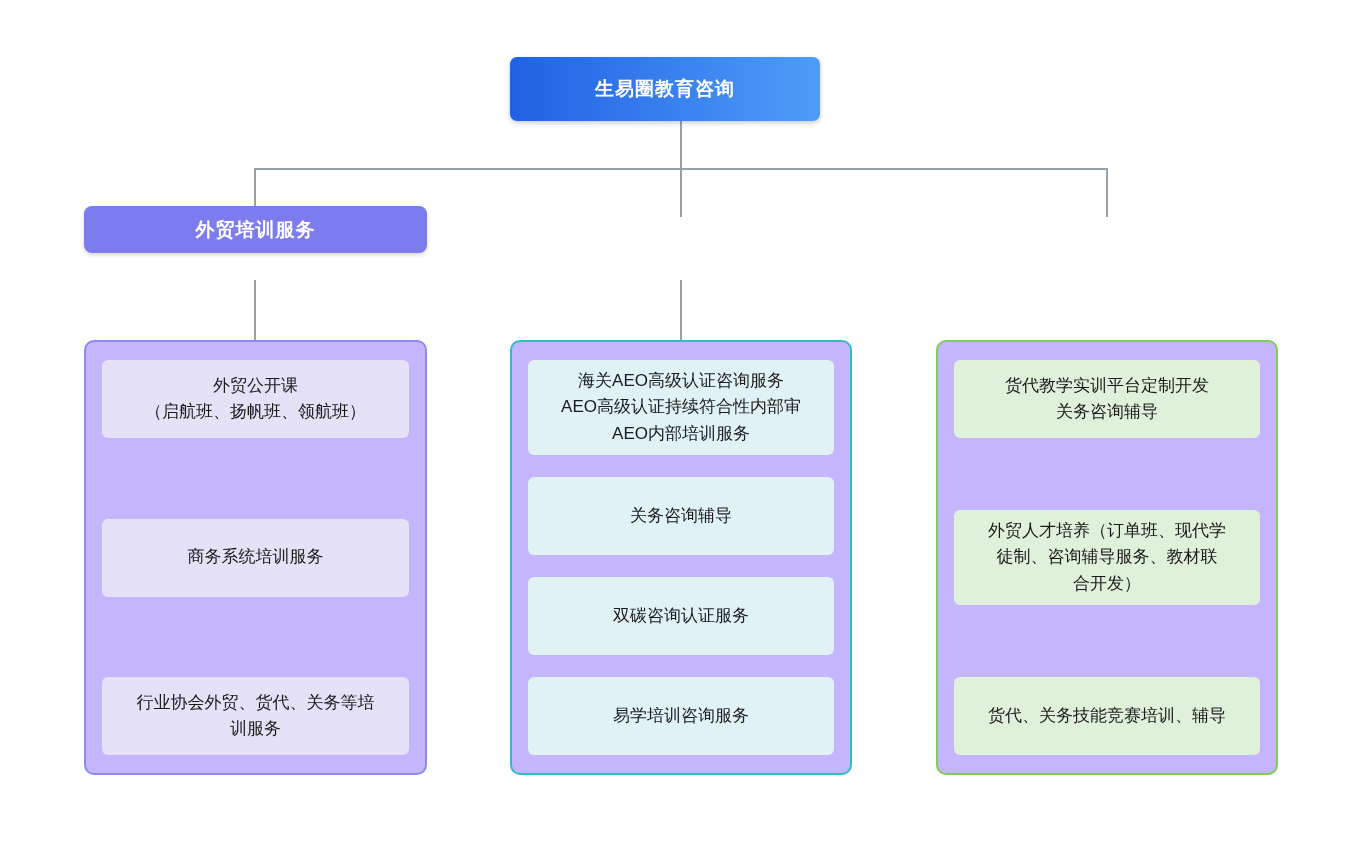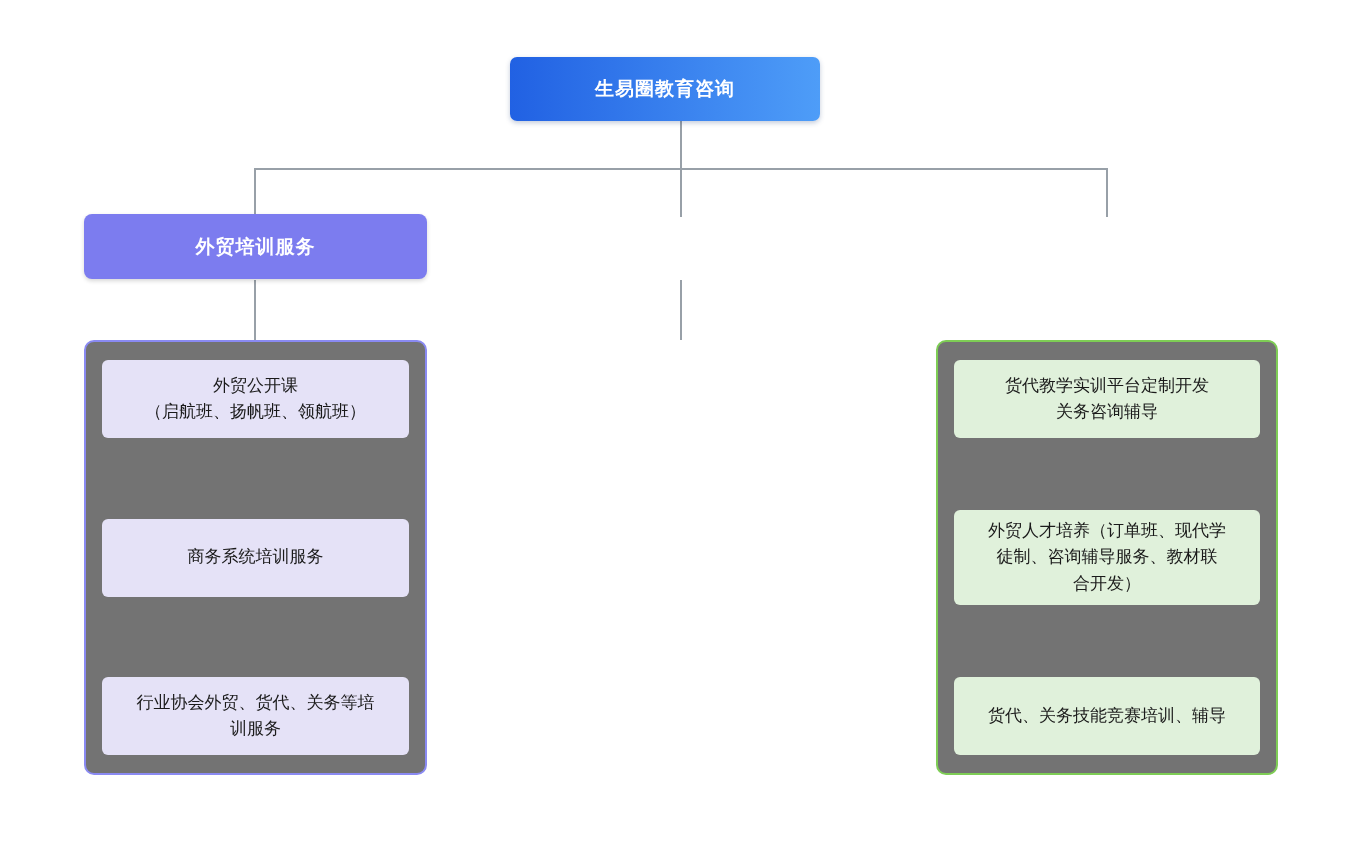--- a/index.html
+++ b/index.html
@@ -31,35 +31,35 @@
     border-radius: 7px;
     display: flex; align-items: center; justify-content: center;
     color: #ffffff;
     font-size: 19px; font-weight: bold; letter-spacing: 1px;
     box-shadow: 0 2px 5px rgba(20, 50, 110, 0.25);
   }
 
   
   .branch-header {
     position: absolute;
-    top: 214px;
-    height: 65px;
+    top: 206px;
+    height: 47px;
     border-radius: 8px;
     display: flex; align-items: center; justify-content: center;
     color: #ffffff;
     font-size: 19px; font-weight: bold; letter-spacing: 1px;
     box-shadow: 0 2px 4px rgba(0, 0, 0, 0.16);
     background: var(--hbg);
   }
   .branch-container {
     position: absolute;
     top: 340px;
     height: 435px;
     box-sizing: border-box;
-    background: #737373;
+    background: #c4b5fd;
     border: 2px solid var(--cbd);
     border-radius: 10px;
     padding: 18px 16px;
     display: flex;
     flex-direction: column;
     justify-content: space-between;
   }
   .service-item {
     box-sizing: border-box;
     min-height: 78px;
@@ -99,20 +99,28 @@
   </div>
 
   <div class="branch-container col-1" style="--hbg: #7C7CEF; --cbd: #8A8AF2; --ibg: #E5E2F7;">
     <div class="service-item">外贸公开课
 （启航班、扬帆班、领航班）</div>
     <div class="service-item">商务系统培训服务</div>
     <div class="service-item">行业协会外贸、货代、关务等培
 训服务</div>
   </div>
 
+  <div class="branch-container col-2" style="--hbg: #28B9BE; --cbd: #2BBFC5; --ibg: #E0F2F4;">
+    <div class="service-item">海关AEO高级认证咨询服务
+AEO高级认证持续符合性内部审
+AEO内部培训服务</div>
+    <div class="service-item">关务咨询辅导</div>
+    <div class="service-item">双碳咨询认证服务</div>
+    <div class="service-item">易学培训咨询服务</div>
+  </div>
 
   <div class="branch-container col-3" style="--hbg: #7BCB4F; --cbd: #7ECD55; --ibg: #E0F1DB;">
     <div class="service-item">货代教学实训平台定制开发
 关务咨询辅导</div>
     <div class="service-item">外贸人才培养（订单班、现代学
 徒制、咨询辅导服务、教材联
 合开发）</div>
     <div class="service-item">货代、关务技能竞赛培训、辅导</div>
   </div>
 

